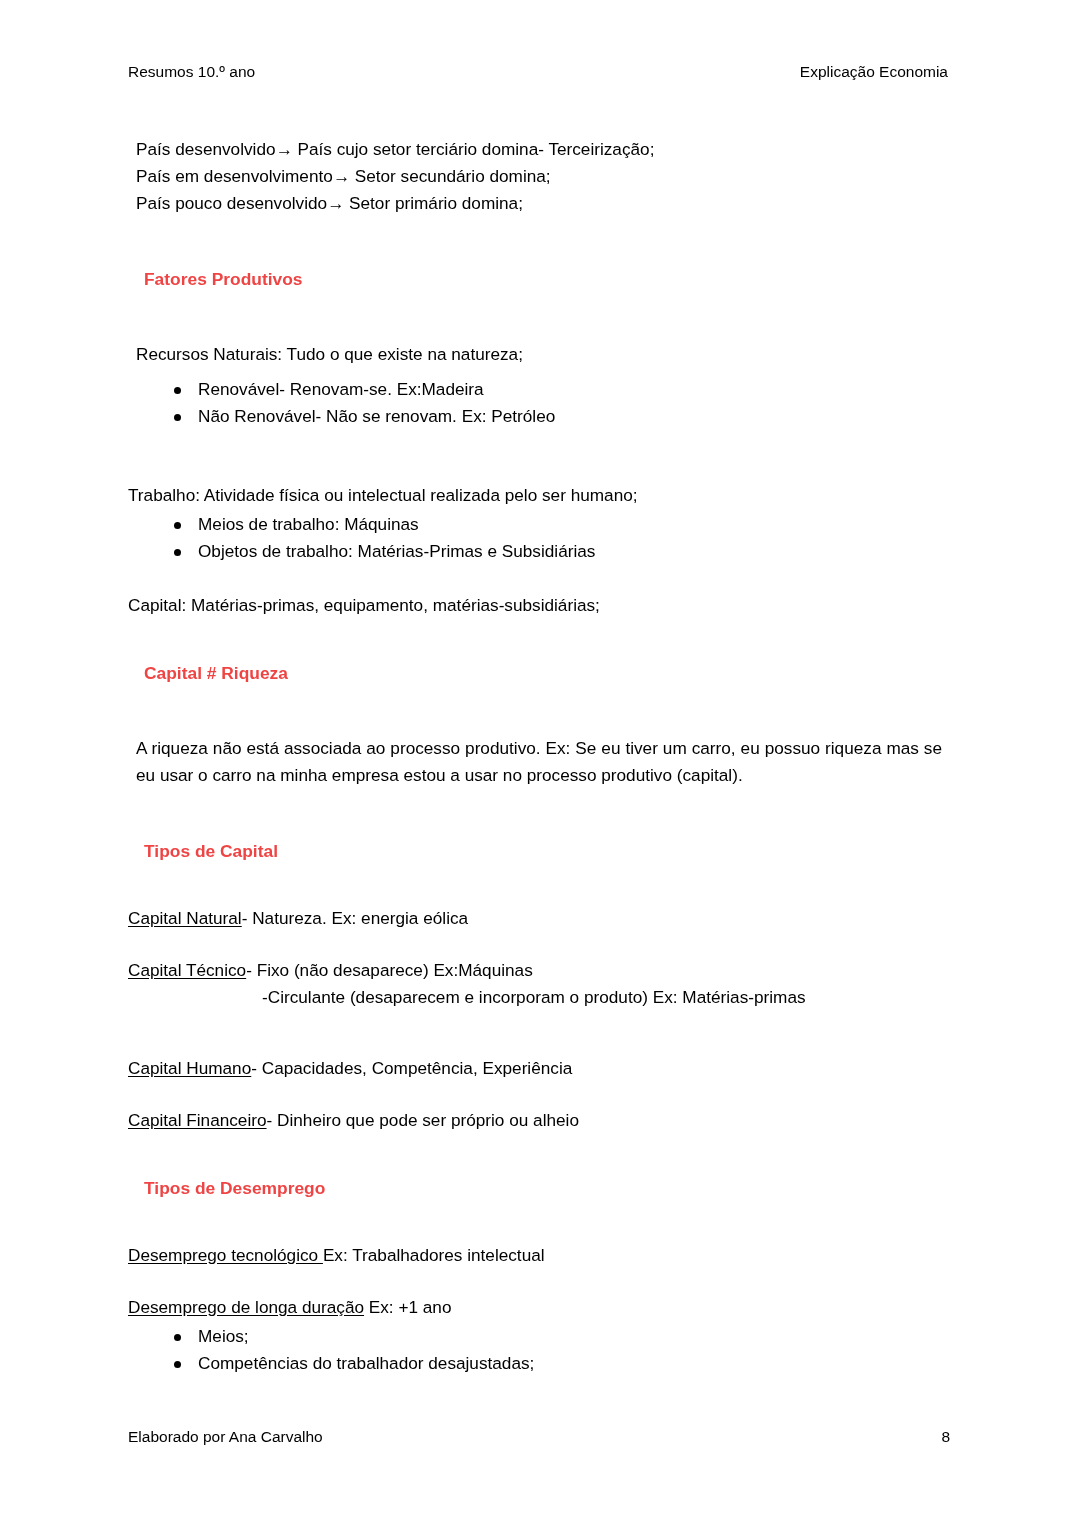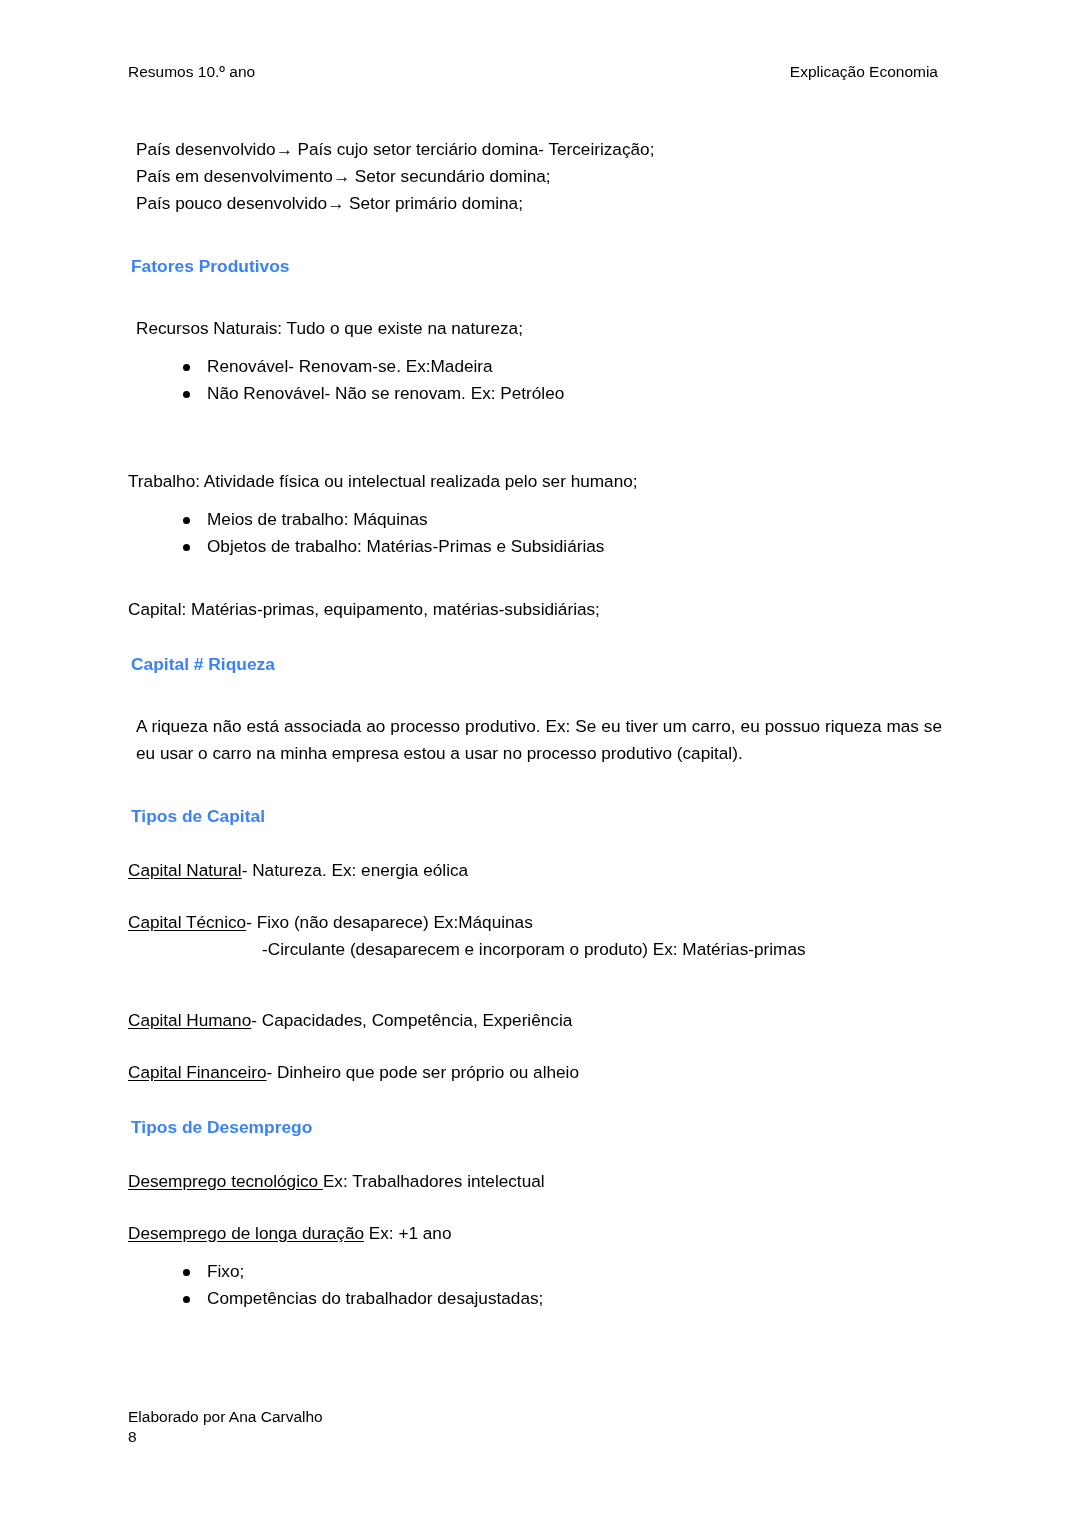--- a/index.html
+++ b/index.html
@@ -18,21 +18,21 @@
     height: 1525px;
     background: #ffffff;
     box-sizing: border-box;
     overflow: hidden;
   }
 
   
   .running-header {
     position: absolute;
     left: 128px;
-    right: 142px;
+    right: 132px;
     top: 62px;
     display: flex;
     justify-content: space-between;
     align-items: baseline;
     font-size: 15.5px;
     line-height: 20px;
     color: #000;
   }
   .running-header .hdr-left,
   .running-header .hdr-right { white-space: pre; }
@@ -56,28 +56,28 @@
 
   .para-justified {
     text-align: justify;
     text-justify: inter-word;
   }
 
   h2.heading-red {
     font-size: 17.4px;
     line-height: 26px;
     font-weight: bold;
-    color: #3b82f6;
-    margin: 3px;
+    color: #ef4444;
+    margin: 16px;
     white-space: pre;
   }
 
   ul.bullets {
     list-style: none;
-    margin: 11px;
+    margin: 2px;
     padding: 0;
   }
   ul.bullets li {
     position: relative;
     padding-left: 68px;
     line-height: 27px;
     white-space: pre-wrap;
   }
   ul.bullets li::before {
     content: "";
@@ -102,21 +102,20 @@
     position: absolute;
     left: 128px;
     right: 130px;
     bottom: 78px;
     display: flex;
     justify-content: space-between;
     align-items: baseline;
     font-size: 15.5px;
     line-height: 20px;
     color: #000;
-    flex-direction: column;
   }
   .running-footer .ftr-left,
   .running-footer .ftr-right { white-space: pre; }
 </style>
 </head>
 <body>
 
 <div class="page">
 
   <div class="running-header">
@@ -198,21 +197,21 @@
 
     <div class="gap-md"></div>
 
     <div class="line"><span class="u">Desemprego tecnológico </span><span>Ex: Trabalhadores intelectual</span></div>
 
     <div class="gap-md"></div>
 
     <div class="line"><span class="u">Desemprego de longa duração</span><span> Ex: +1 ano</span></div>
 
     <ul class="bullets">
-      <li>Fixo;</li>
+      <li>Meios;</li>
       <li>Competências do trabalhador desajustadas;</li>
     </ul>
 
   </div>
 
   <div class="running-footer">
     <span class="ftr-left">Elaborado por Ana Carvalho</span>
     <span class="ftr-right">8</span>
   </div>
 

